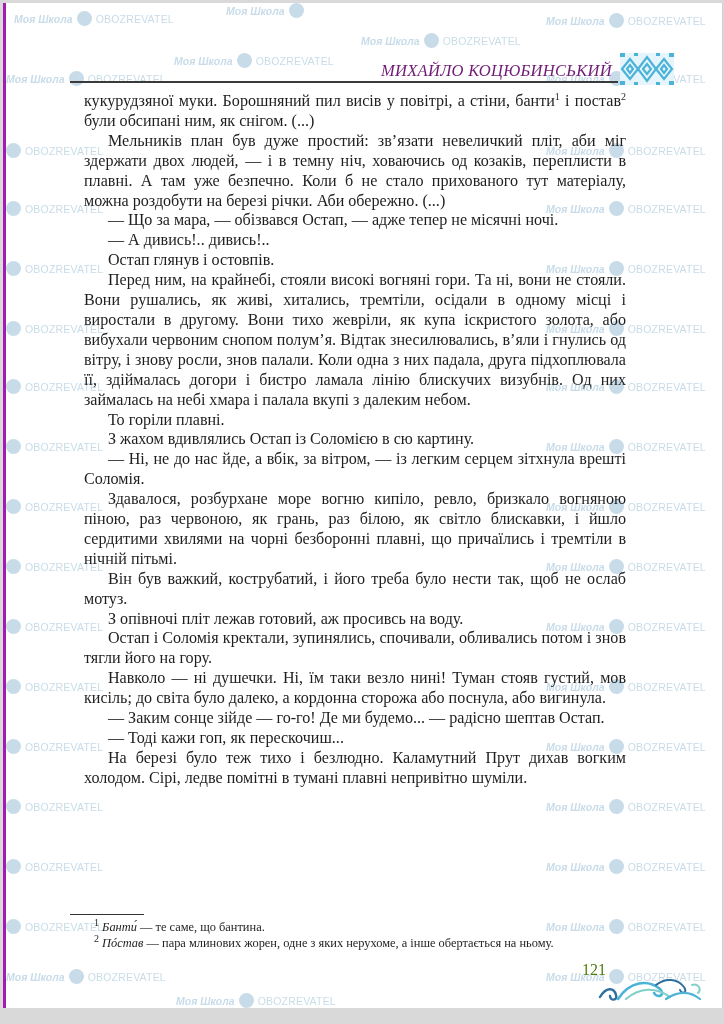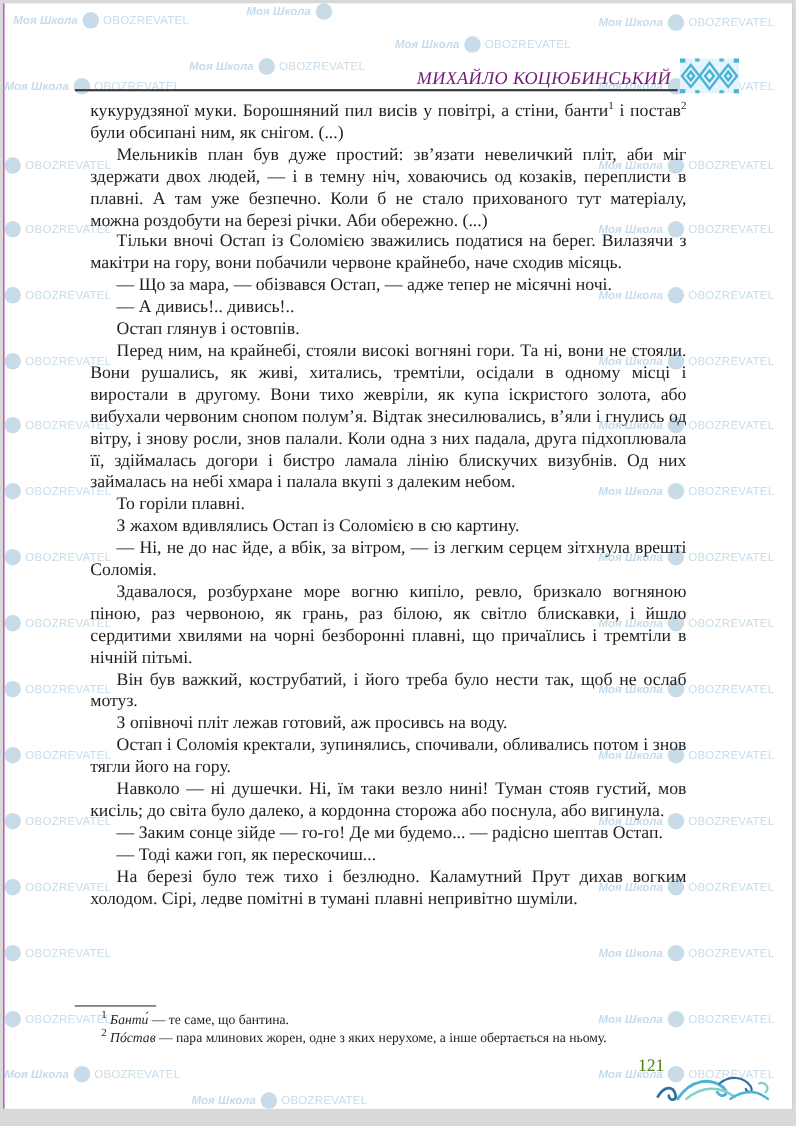--- a/index.html
+++ b/index.html
@@ -5,21 +5,21 @@
   html, body { margin: 0; padding: 0; }
   body {
     width: 724px; height: 1024px; position: relative; overflow: hidden;
     background: #d9d9d9;
     font-family: "Liberation Serif", "DejaVu Serif", serif;
     color: #1e1e1e;
   }
   .page {
     position: absolute; left: 3px; top: 3px; width: 716px; height: 1005px;
     background: #ffffff;
-    border-left: 1px solid #a21caf; border-right: 1px solid #cfcfcf;
+    border-left: 3px solid #a21caf; border-right: 1px solid #cfcfcf;
   }
   .header {
     position: absolute; left: 64px; top: 52px; width: 548px; height: 28px;
   }
   .header-title {
     position: absolute; right: 6px; top: 6px;
     font-size: 16.5px; letter-spacing: 0.3px; color: #701a75; font-style: italic;
   }
   .header-rule {
     position: absolute; left: 0; right: 0; bottom: 0; height: 1.6px; background: #3a3a3a;
@@ -264,21 +264,20 @@
       <rect x="14" y="0" width="4" height="3"></rect>
         <rect x="36" y="0" width="4" height="3"></rect>
       <rect x="14" y="29" width="4" height="3"></rect>
         <rect x="36" y="29" width="4" height="3"></rect>
     </g>
   </svg>
 
   <div class="body-text">
     <p class="p noindent"><span>кукурудзяної муки. Борошняний пил висів у повітрі, а стіни, банти</span><sup>1</sup><span> і постав</span><sup>2</sup><span> були обсипані ним, як снігом. (...)</span></p>
     <p class="p">Мельників план був дуже простий: зв’язати невеличкий пліт, аби міг здержати двох людей, — і в темну ніч, ховаючись од козаків, переплисти в плавні. А там уже безпечно. Коли б не стало прихованого тут матеріалу, можна роздобути на березі річки. Аби обережно. (...)</p>
-    <p class="p">Тільки вночі Остап із Соломією зважились податися на берег. Вилазячи з макітри на гору, вони побачили червоне крайнебо, наче сходив місяць.</p>
     <p class="p">— Що за мара, — обізвався Остап, — адже тепер не місячні ночі.</p>
     <p class="p">— А дивись!.. дивись!..</p>
     <p class="p">Остап глянув і остовпів.</p>
     <p class="p">Перед ним, на крайнебі, стояли високі вогняні гори. Та ні, вони не стояли. Вони рушались, як живі, хитались, тремтіли, осідали в одному місці і виростали в другому. Вони тихо жевріли, як купа іскристого золота, або вибухали червоним снопом полум’я. Відтак знесилювались, в’яли і гнулись од вітру, і знову росли, знов палали. Коли одна з них падала, друга підхоплювала її, здіймалась догори і бистро ламала лінію блискучих визубнів. Од них займалась на небі хмара і палала вкупі з далеким небом.</p>
     <p class="p">То горіли плавні.</p>
     <p class="p">З жахом вдивлялись Остап із Соломією в сю картину.</p>
     <p class="p">— Ні, не до нас йде, а вбік, за вітром, — із легким серцем зітхнула врешті Соломія.</p>
     <p class="p">Здавалося, розбурхане море вогню кипіло, ревло, бризкало вогняною піною, раз червоною, як грань, раз білою, як світло блискавки, і йшло сердитими хвилями на чорні безборонні плавні, що причаїлись і тремтіли в нічній пітьмі.</p>
     <p class="p">Він був важкий, кострубатий, і його треба було нести так, щоб не ослаб мотуз.</p>
     <p class="p">З опівночі пліт лежав готовий, аж просивсь на воду.</p>

